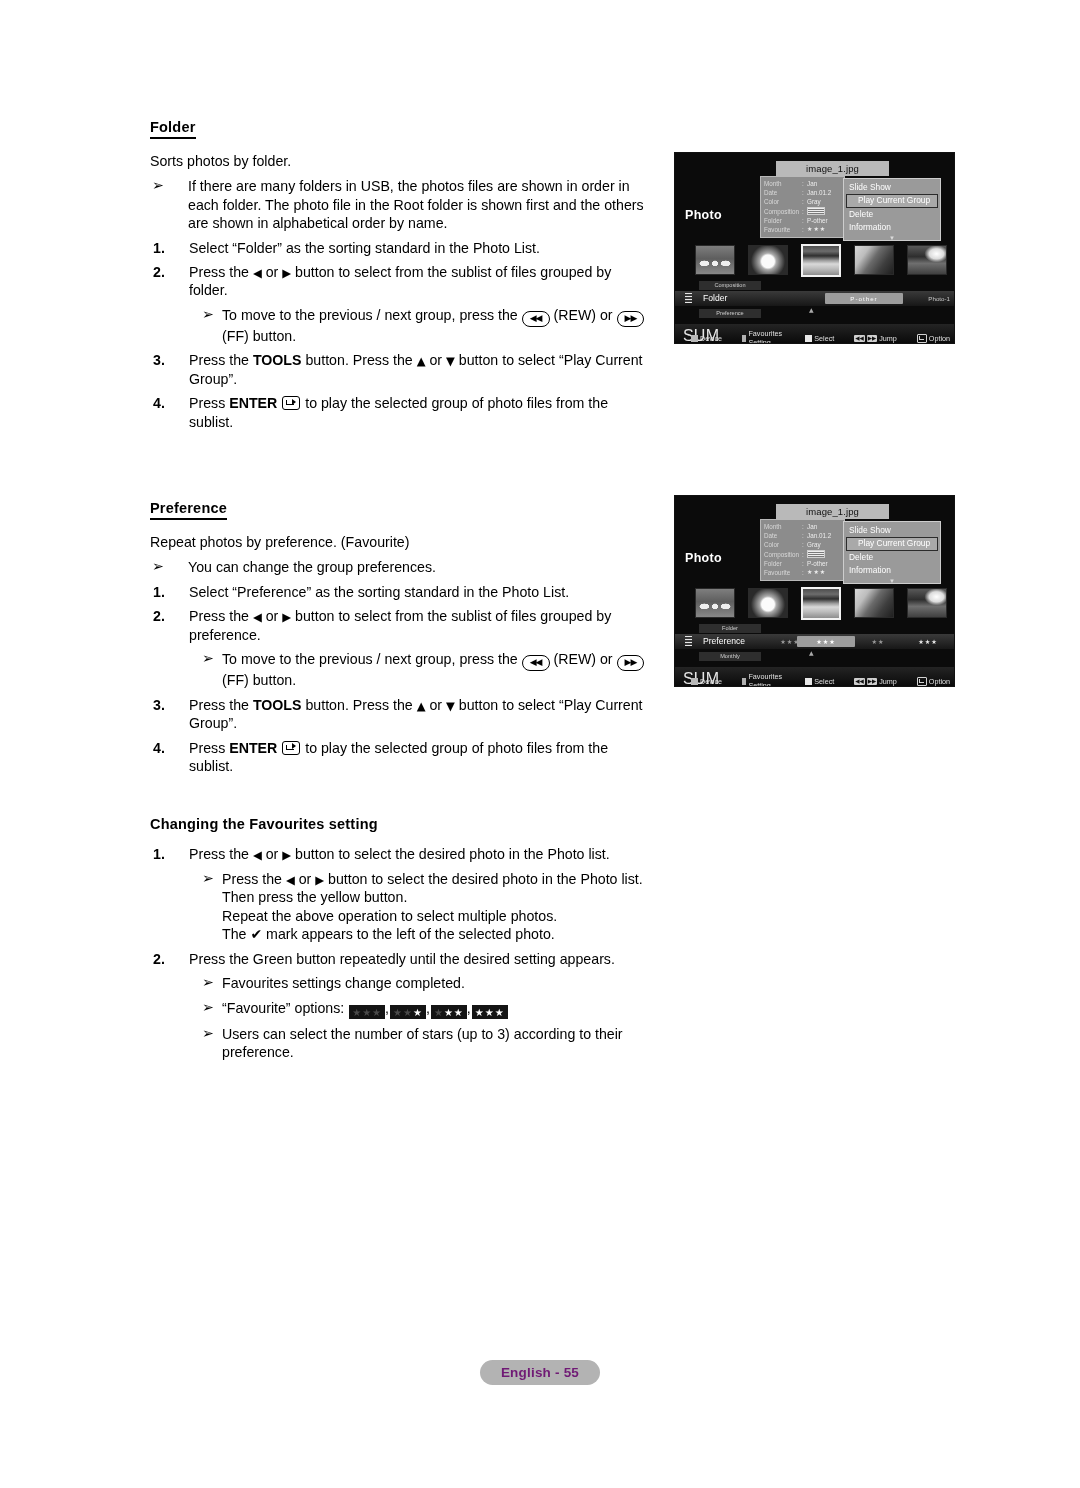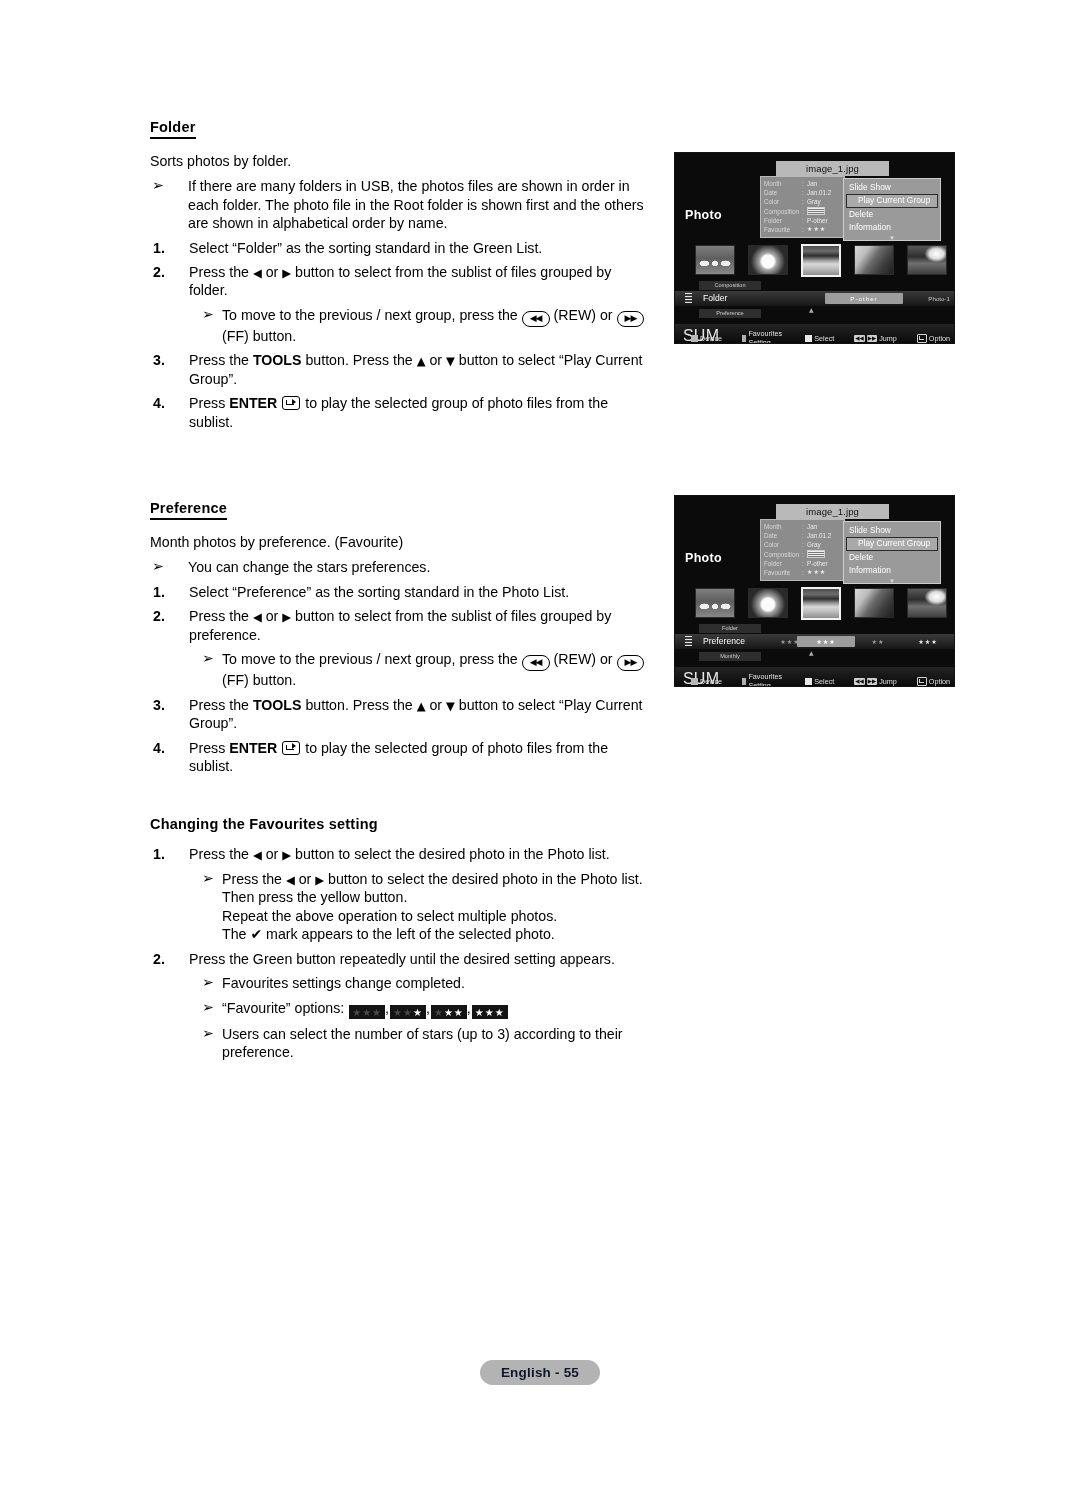--- a/index.html
+++ b/index.html
@@ -390,21 +390,21 @@
     width: 4px; height: 3px; border-left: 1px solid #d2d2d2; border-bottom: 1px solid #d2d2d2;
   }
 
   
   .page-foot {
     position: absolute;
     left: 480px; top: 1360px;
     width: 120px; height: 25px;
     background: #b3b3b3;
     border-radius: 13px;
-    color: #0f172a;
+    color: #701a75;
     font-size: 13.5px;
     font-weight: bold;
     text-align: center;
     line-height: 25px;
     letter-spacing: .2px;
   }
 </style>
 </head>
 <body>
 
@@ -415,21 +415,21 @@
 
   <p class="lead">Sorts photos by folder.</p>
 
   <div class="row b1">
     <div class="mk arrow-glyph">➢</div>
     <div class="bd">If there are many folders in USB, the photos files are shown in order in each folder. The photo file in the Root folder is shown first and the others are shown in alphabetical order by name.</div>
   </div>
 
   <div class="row n1">
     <div class="mk">1.</div>
-    <div class="bd">Select “Folder” as the sorting standard in the Green List.</div>
+    <div class="bd">Select “Folder” as the sorting standard in the Photo List.</div>
   </div>
 
   <div class="row n1">
     <div class="mk">2.</div>
     <div class="bd"><span>Press the </span><span class="tri">◀</span><span> or </span><span class="tri">▶</span><span> button to select from the sublist of files grouped by folder.</span></div>
   </div>
 
   <div class="row b2">
     <div class="mk arrow-glyph">➢</div>
     <div class="bd"><span>To move to the previous / next group, press the </span><span class="pill">◀◀</span> <span>(REW) or </span><span class="pill">▶▶</span> <span>(FF) button.</span></div>
@@ -443,25 +443,25 @@
   <div class="row n1">
     <div class="mk">4.</div>
     <div class="bd"><span>Press </span><span class="bold">ENTER</span> <span class="enter-ic"></span><span> to play the selected group of photo files from the sublist.</span></div>
   </div>
 
   <div class="gap-lg"></div>
 
   
   <div class="sec-head">Preference</div>
 
-  <p class="lead">Month photos by preference. (Favourite)</p>
+  <p class="lead">Repeat photos by preference. (Favourite)</p>
 
   <div class="row b1">
     <div class="mk arrow-glyph">➢</div>
-    <div class="bd">You can change the stars preferences.</div>
+    <div class="bd">You can change the group preferences.</div>
   </div>
 
   <div class="row n1">
     <div class="mk">1.</div>
     <div class="bd">Select “Preference” as the sorting standard in the Photo List.</div>
   </div>
 
   <div class="row n1">
     <div class="mk">2.</div>
     <div class="bd"><span>Press the </span><span class="tri">◀</span><span> or </span><span class="tri">▶</span><span> button to select from the sublist of files grouped by preference.</span></div>

